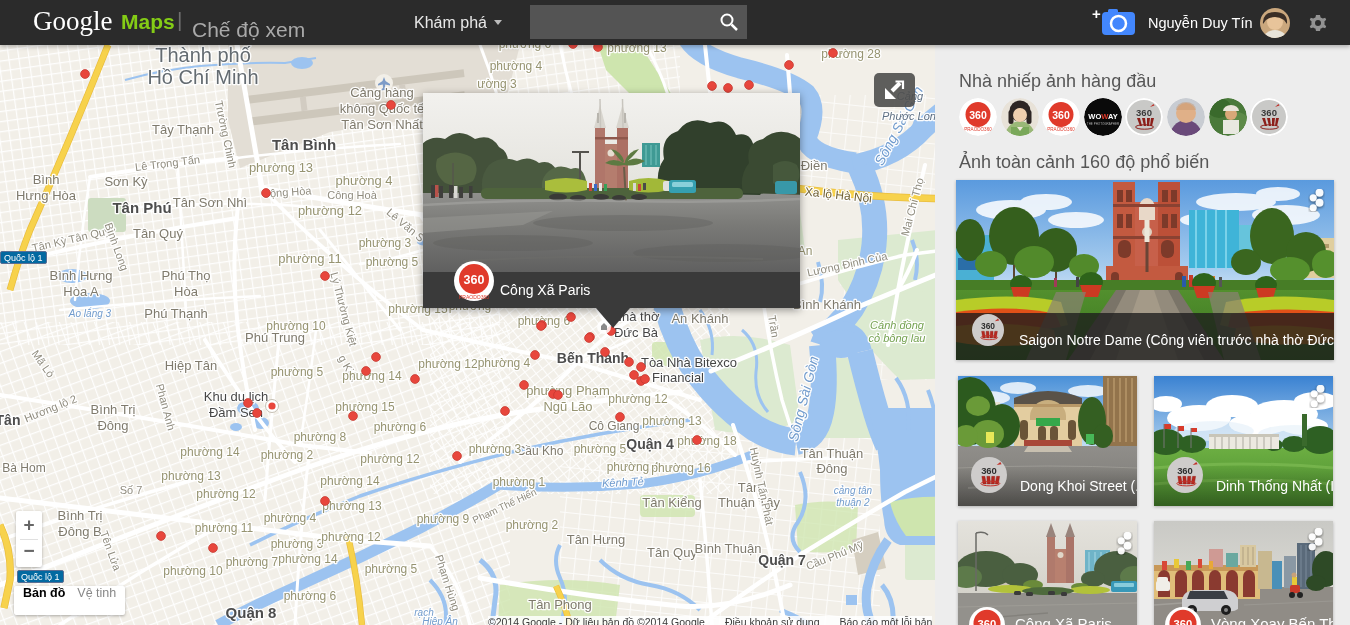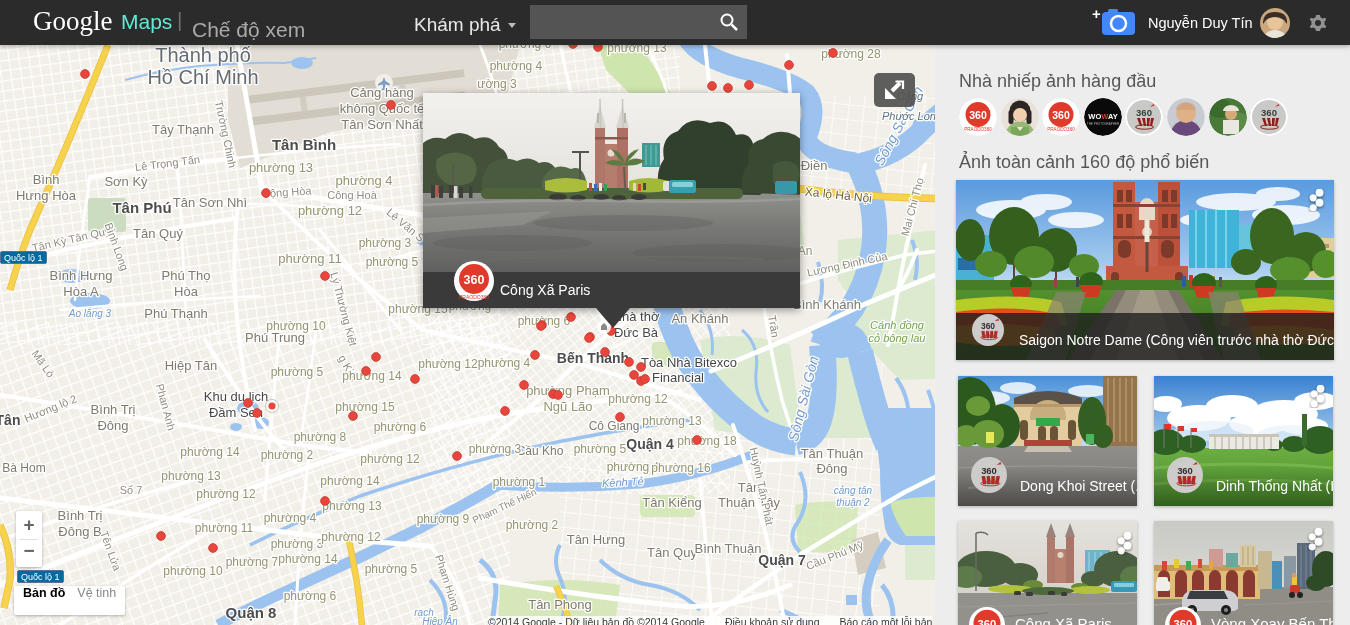--- a/index.html
+++ b/index.html
@@ -1,22 +1,22 @@
 <!DOCTYPE html>
 <html><head><meta charset="utf-8">
 <style>
 *{margin:0;padding:0;box-sizing:border-box}
 html,body{width:1350px;height:625px;overflow:hidden;font-family:"Liberation Sans",sans-serif;background:#ededed}
 #stage{position:relative;width:1350px;height:625px}
 #header{position:absolute;left:0;top:0;width:1350px;height:45px;background:#2b2b2b;z-index:50;box-shadow:0 2px 4px rgba(0,0,0,0.25)}
 .hlogo{position:absolute;left:33px;top:6px;font-family:Liberation Serif, serif;font-size:27px;color:#fff;letter-spacing:0px}
-.hmaps{position:absolute;left:121px;top:10px;font-size:21px;color:#5eead4;font-weight:400}
+.hmaps{position:absolute;left:121px;top:10px;font-size:21px;color:#84cc16;font-weight:700}
 .hsep{position:absolute;left:177px;top:8px;font-size:21px;color:#6e6e6e;font-weight:300}
 .hview{position:absolute;left:192px;top:18px;font-size:21px;color:#a9a9a9}
-.hkham{position:absolute;left:414px;top:14px;font-size:19px;color:#e8e8e8}
+.hkham{position:absolute;left:414px;top:14px;font-size:16px;color:#e8e8e8}
 .hkham:after{content:"";display:inline-block;margin-left:7px;vertical-align:3px;border-left:4px solid transparent;border-right:4px solid transparent;border-top:5px solid #bbb}
 .hsearch{position:absolute;left:530px;top:5px;width:217px;height:34px;background:#545454}
 #sidebar{position:absolute;left:935px;top:45px;width:415px;height:580px;background:#ededed}
 .shead{position:absolute;font-size:18px;color:#565656}
 .av{position:absolute;top:98px;width:38px;height:38px;border-radius:50%;overflow:hidden}
 .card{position:absolute;background:#fff;box-shadow:0 1px 3px rgba(0,0,0,0.25);overflow:hidden}
 .cap{position:absolute;left:0;bottom:0;right:0;color:#fff;font-size:14px;white-space:nowrap;overflow:hidden}
 .capbar{position:absolute;left:0;bottom:0;right:0;background:rgba(33,33,33,0.72)}
 .psi{position:absolute;opacity:0.95}
 #popup{position:absolute;left:423px;top:93px;width:377px;height:215px;background:#3a3a3a;box-shadow:0 2px 8px rgba(0,0,0,0.4);z-index:30}

